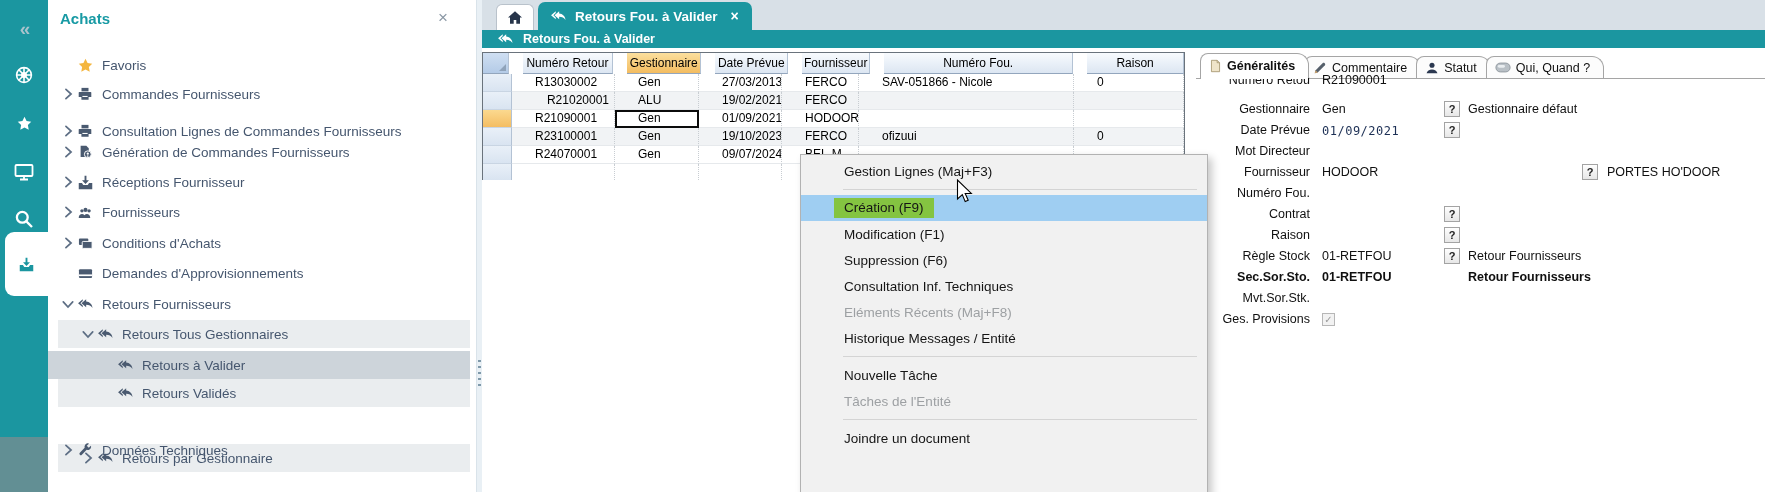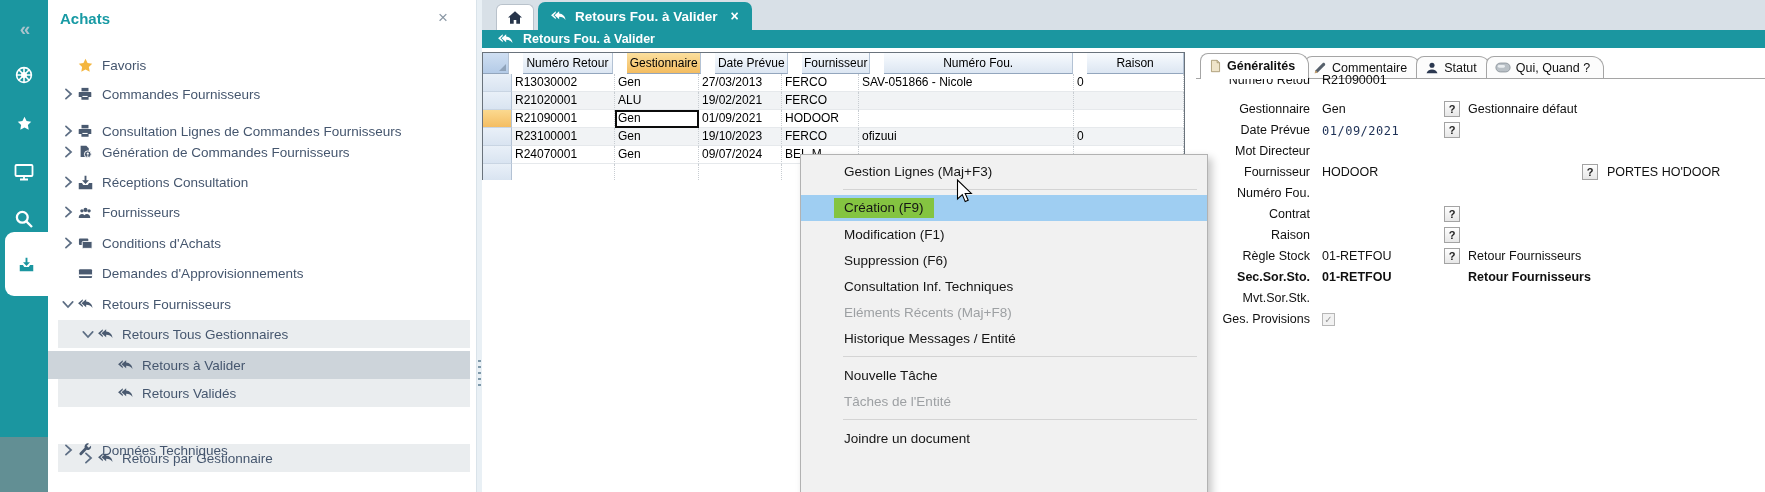--- a/index.html
+++ b/index.html
@@ -60,21 +60,21 @@
        justify-content:center; overflow:hidden; }
   .hc.orange{ background:linear-gradient(#fbdf9e,#f3bc60); }
   .hc.corner{ background:linear-gradient(#cfdff2,#b4cbe7); position:relative; }
   .hc.corner:after{ content:""; position:absolute; right:2px; bottom:2px; border-left:7px solid transparent;
        border-bottom:7px solid #8fa3ba; }
   .brow{ display:flex; height:18px; }
   .brow.alt .bc{ background:#f1f3f5; }
   .selc{ background:linear-gradient(#e9f0f8,#d9e4f1); border-right:1px solid #b3c2d4;
          border-bottom:1px solid #c9d5e3; }
   .selc.warm{ background:linear-gradient(#fbd98f,#f4bd62); }
-  .bc{ padding:1px 5px 0 3px; border-right:1px dotted #c8cdd2; border-bottom:1px solid #e6e9ec;
+  .bc{ padding:1px 5px 0 23px; border-right:1px dotted #c8cdd2; border-bottom:1px solid #e6e9ec;
        white-space:nowrap; overflow:hidden; background:#fff; }
   .bc.cursor{ outline:2px solid #0b0b0b; outline-offset:-2px; background:#fff; position:relative; z-index:2; }
   .brow.filler .bc, .brow.filler .selc{ border-bottom:none; height:16px; }
 
   
   #panel{ position:absolute; left:1190px; top:48px; width:575px; height:332px; background:#fff;
           font-size:12.5px; color:#101010; }
   #panel-tabs{ position:absolute; left:6px; top:7px; right:0; height:24px;
           border-bottom:1px solid #a5a5a5; display:flex; align-items:flex-end; padding-left:4px; }
   .ptab{ position:relative; margin-right:-5px; height:22px; padding:0 13px 0 8px; display:flex;
@@ -232,21 +232,21 @@
               <svg viewBox="0 0 10 14" width="9" height="12">
                 <path d="M2 1.5 L8 7 L2 12.5" fill="none" stroke="currentColor" stroke-width="2" stroke-linecap="round"></path>
               </svg>
             </span>
             <span class="nav-ico">
               <svg viewBox="0 0 16 16" width="15" height="15">
                 <path fill="currentColor" d="M7 .8h2v4.7h2.7L8 9.6 4.3 5.5H7z"></path>
                 <path fill="currentColor" d="M.8 8.6h3.4l1.4 2h4.8l1.4-2h3.4v6.6H.8z"></path>
               </svg>
             </span>
-            <span class="nav-label">Réceptions Consultation</span>
+            <span class="nav-label">Réceptions Fournisseur</span>
           </div>
         </div>
         <div class="nav-item" style="top: 198px;">
           <div class="ct" style="margin-left: 10px;">
             <span class="nav-chev">
               <svg viewBox="0 0 10 14" width="9" height="12">
                 <path d="M2 1.5 L8 7 L2 12.5" fill="none" stroke="currentColor" stroke-width="2" stroke-linecap="round"></path>
               </svg>
             </span>
             <span class="nav-ico">
@@ -430,21 +430,21 @@
         <div class="selc" style="width: 29px;"></div>
         <div class="bc" style="width: 103px;">R13030002</div>
         <div class="bc" style="width: 84px;">Gen</div>
         <div class="bc" style="width: 83px;">27/03/2013</div>
         <div class="bc" style="width: 77px;">FERCO</div>
         <div class="bc" style="width: 215px;">SAV-051866 - Nicole</div>
         <div class="bc" style="width: 110px;">0</div>
       </div>
       <div class="brow alt">
         <div class="selc" style="width: 29px;"></div>
-        <div class="bc" style="width: 103px;">R21020001</div>
+        <div class="bc" style="width: 103px; text-align: right;">R21020001</div>
         <div class="bc" style="width: 84px;">ALU</div>
         <div class="bc" style="width: 83px;">19/02/2021</div>
         <div class="bc" style="width: 77px;">FERCO</div>
         <div class="bc" style="width: 215px;"></div>
         <div class="bc" style="width: 110px;"></div>
       </div>
       <div class="brow">
         <div class="selc warm" style="width: 29px;"></div>
         <div class="bc" style="width: 103px;">R21090001</div>
         <div class="bc cursor" style="width: 84px;">Gen</div>

